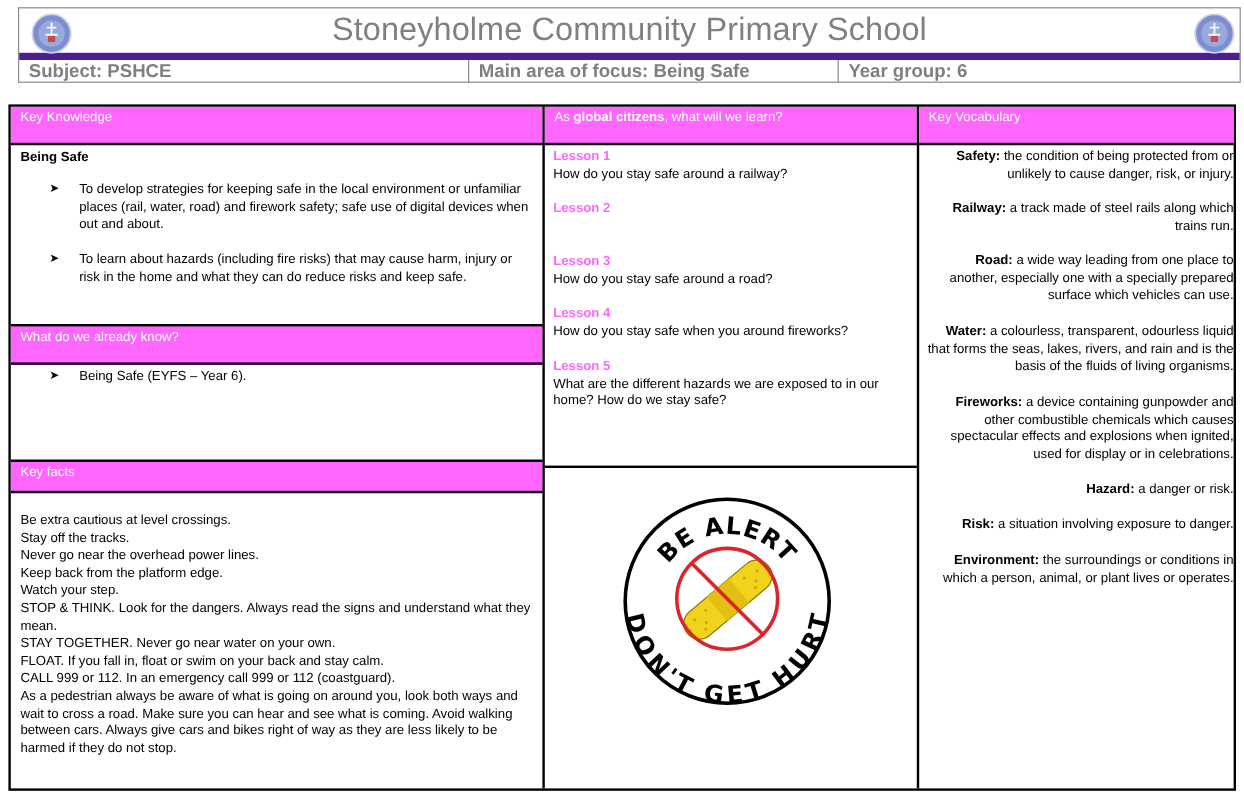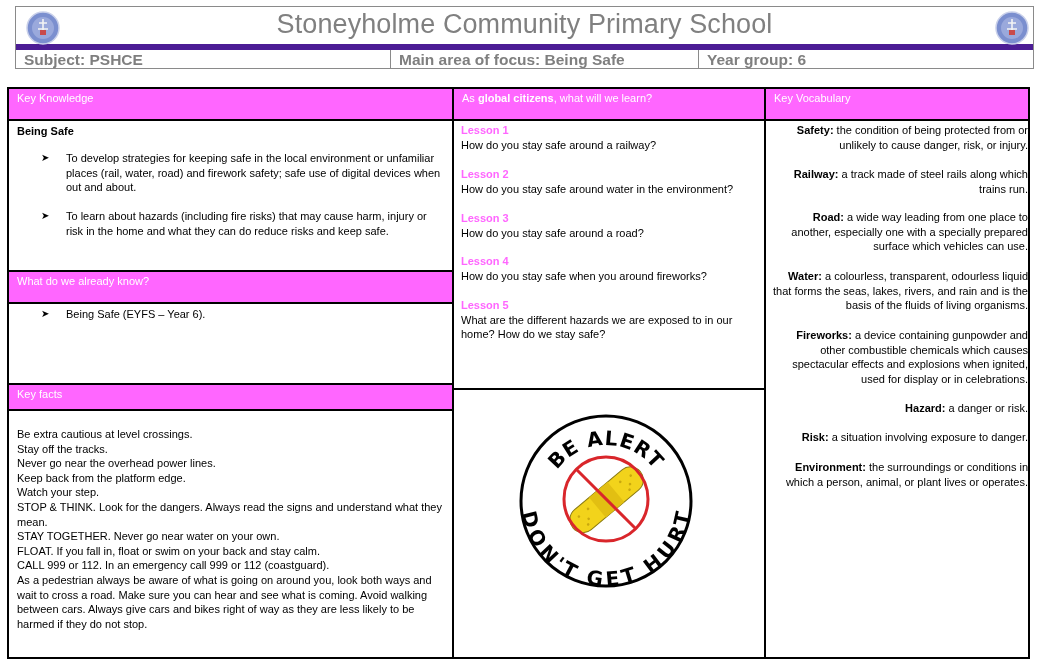--- a/index.html
+++ b/index.html
@@ -122,21 +122,20 @@
     <div class="pink bb" style="top:0;height:32px;">
       <span>As </span><span class="bold">global citizens</span><span>, what will we learn?</span>
     </div>
     <div class="cell bb" style="top:32px;height:269px;">
       <div class="lesson" style="top:2px;">
         <div class="lesson-label">Lesson 1</div>
         <div>How do you stay safe around a railway?</div>
       </div>
       <div class="lesson" style="top:46px;">
         <div class="lesson-label">Lesson 2</div>
-        <div>How do you stay safe around water in the environment?</div>
       </div>
       <div class="lesson" style="top:90px;">
         <div class="lesson-label">Lesson 3</div>
         <div>How do you stay safe around a road?</div>
       </div>
       <div class="lesson" style="top:133px;">
         <div class="lesson-label">Lesson 4</div>
         <div>How do you stay safe when you around fireworks?</div>
       </div>
       <div class="lesson" style="top:177px;">

